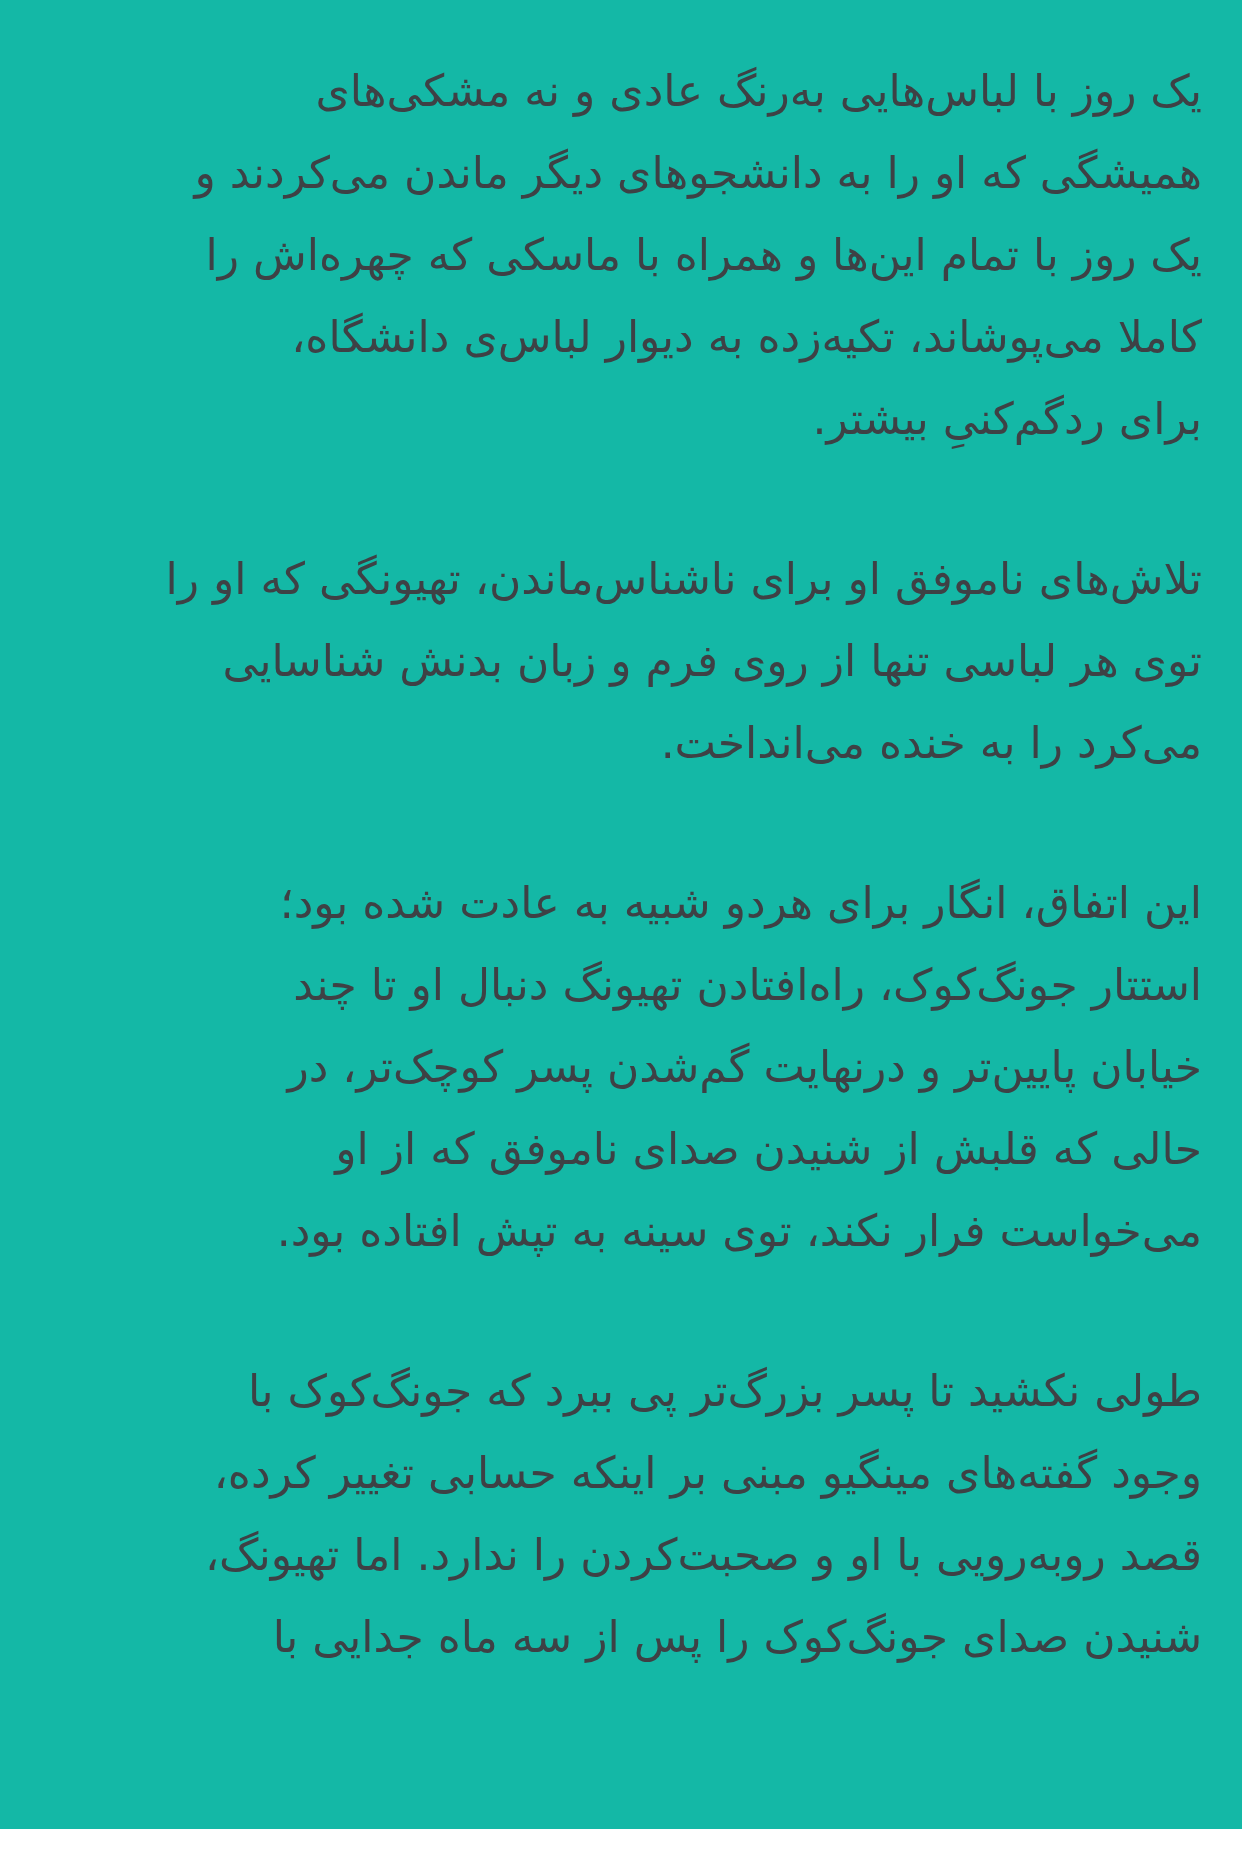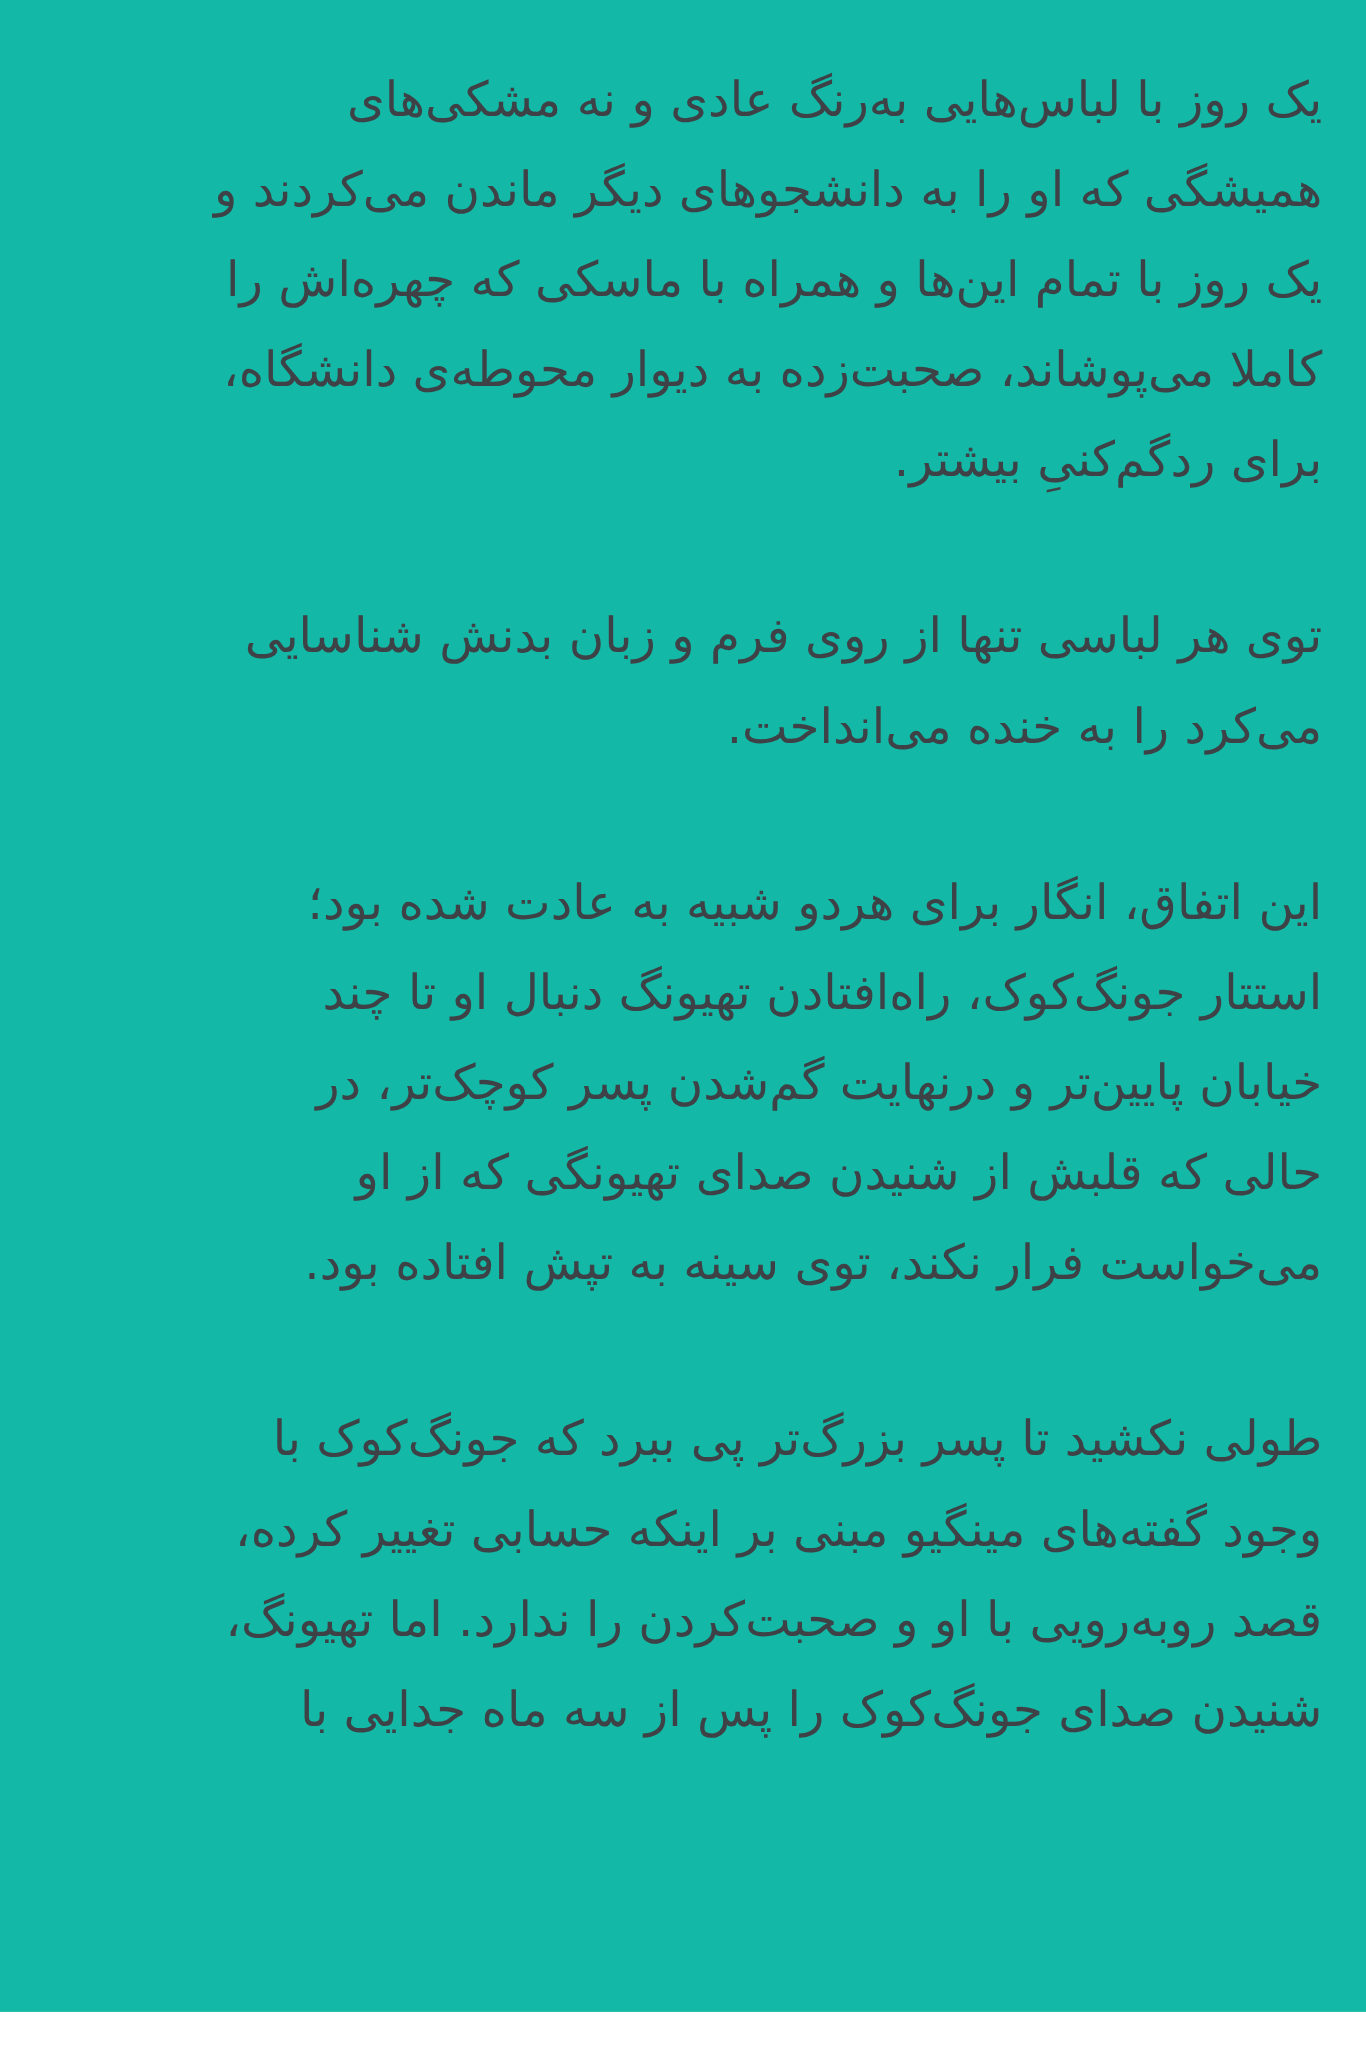--- a/index.html
+++ b/index.html
@@ -37,34 +37,35 @@
 </head>
 <body>
 
 <div class="page">
   <div class="text-block">
 
     <div class="paragraph">
       <div class="line">یک روز با لباس‌هایی به‌رنگ عادی و نه مشکی‌های</div>
       <div class="line">همیشگی که او را به دانشجوهای دیگر ماندن می‌کردند و</div>
       <div class="line">یک روز با تمام این‌ها و همراه با ماسکی که چهره‌اش را</div>
-      <div class="line">کاملا می‌پوشاند، صحبت‌زده به دیوار محوطه‌ی دانشگاه،</div>
+      <div class="line">کاملا می‌پوشاند، تکیه‌زده به دیوار لباس‌ی دانشگاه،</div>
       <div class="line">برای ردگم‌کنیِ بیشتر.</div>
     </div>
 
     <div class="paragraph">
+      <div class="line">تلاش‌های ناموفق او برای ناشناس‌ماندن، تهیونگی که او را</div>
       <div class="line">توی هر لباسی تنها از روی فرم و زبان بدنش شناسایی</div>
       <div class="line">می‌کرد را به خنده می‌انداخت.</div>
     </div>
 
     <div class="paragraph">
       <div class="line">این اتفاق، انگار برای هردو شبیه به عادت شده بود؛</div>
       <div class="line">استتار جونگ‌کوک، راه‌افتادن تهیونگ دنبال او تا چند</div>
       <div class="line">خیابان پایین‌تر و درنهایت گم‌شدن پسر کوچک‌تر، در</div>
-      <div class="line">حالی که قلبش از شنیدن صدای تهیونگی که از او</div>
+      <div class="line">حالی که قلبش از شنیدن صدای ناموفق که از او</div>
       <div class="line">می‌خواست فرار نکند، توی سینه به تپش افتاده بود.</div>
     </div>
 
     <div class="paragraph">
       <div class="line">طولی نکشید تا پسر بزرگ‌تر پی ببرد که جونگ‌کوک با</div>
       <div class="line">وجود گفته‌های مینگیو مبنی بر اینکه حسابی تغییر کرده،</div>
       <div class="line">قصد روبه‌رویی با او و صحبت‌کردن را ندارد. اما تهیونگ،</div>
       <div class="line">شنیدن صدای جونگ‌کوک را پس از سه ماه جدایی با</div>
     </div>
 

